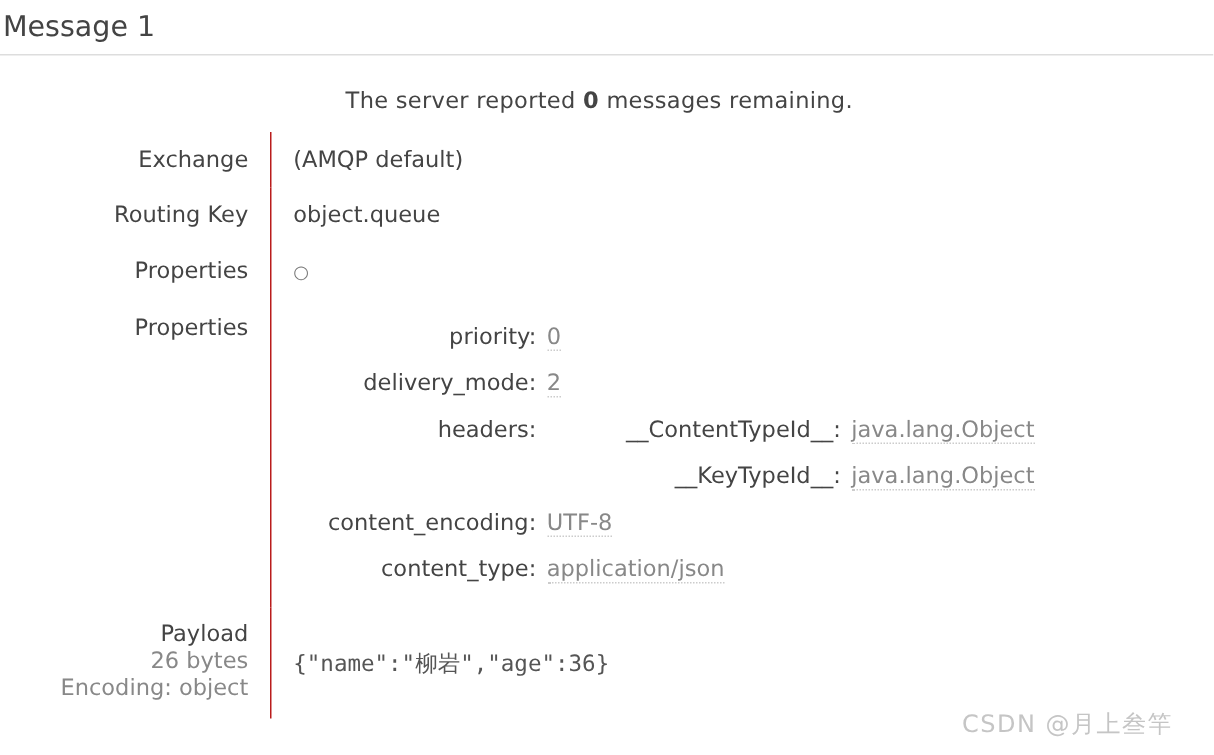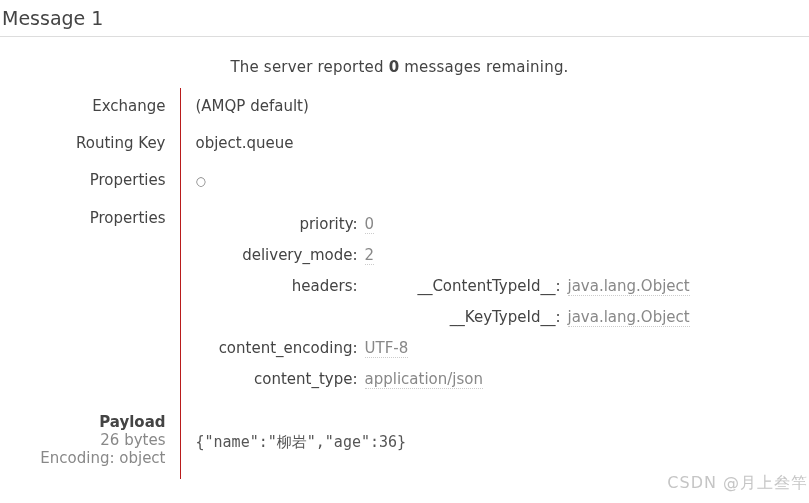--- a/index.html
+++ b/index.html
@@ -41,28 +41,28 @@
   .hdrs th, .hdrs td { line-height:18px; vertical-align:top; }
   .hdrs th {
     width:203px; min-width:203px; font-weight:normal;
     padding:6px 7px 7px 0; color:#444; white-space:nowrap;
   }
   .hdrs td { padding:6px 0 7px 0; }
 
   .pv { color:#888; border-bottom:1px dotted #cccccc; white-space:nowrap; }
   .redelivered-dot { color:#777; font-size:12px; line-height:18px; }
 
-  .payload-name { font-weight:bold; color:#444; line-height:18px; }
+  .payload-name { font-weight:normal; color:#444; line-height:18px; }
   .payload-sub { color:#888; line-height:18px; }
   .payload-body {
     font-family:"DejaVu Sans Mono","Liberation Mono",monospace;
     font-size:15px; color:#555; white-space:pre;
   }
   .watermark {
-    position:absolute; right:1px; bottom:9px;
+    position:absolute; right:27px; bottom:9px;
     color:#c5c5c5; font-size:16px; letter-spacing:1px;
   }
 </style>
 </head>
 <body>
 
 <h2 class="page-title">Message 1</h2>
 
 <p class="server-note"><span>The server reported </span><b>0</b><span> messages remaining.</span></p>
 

